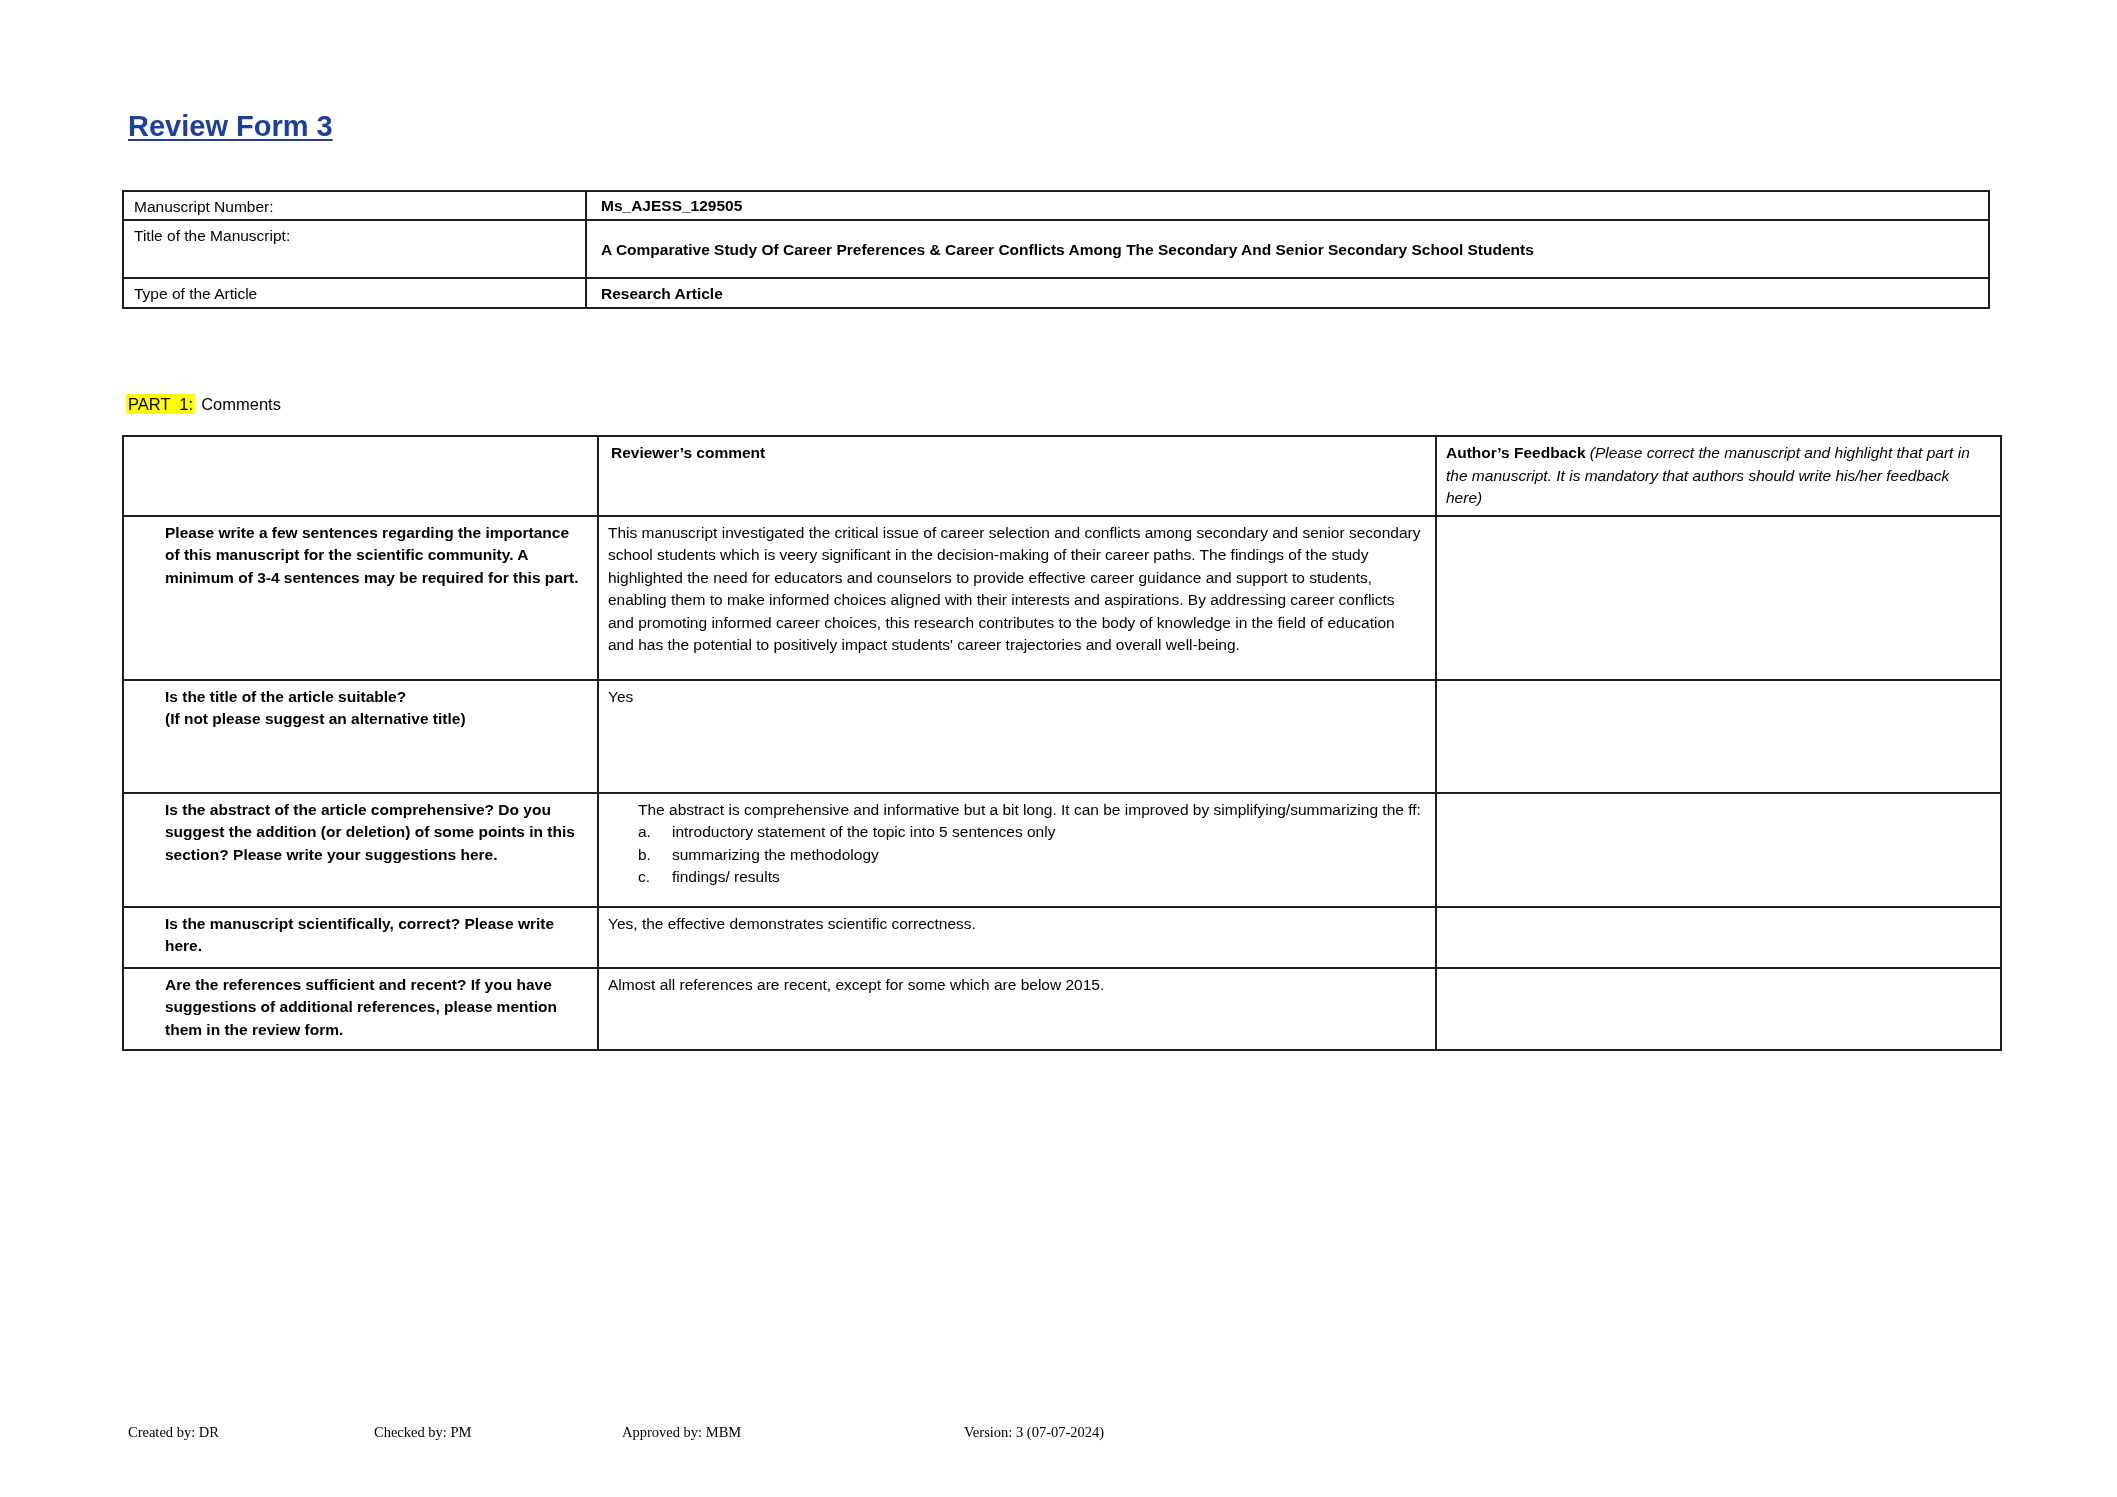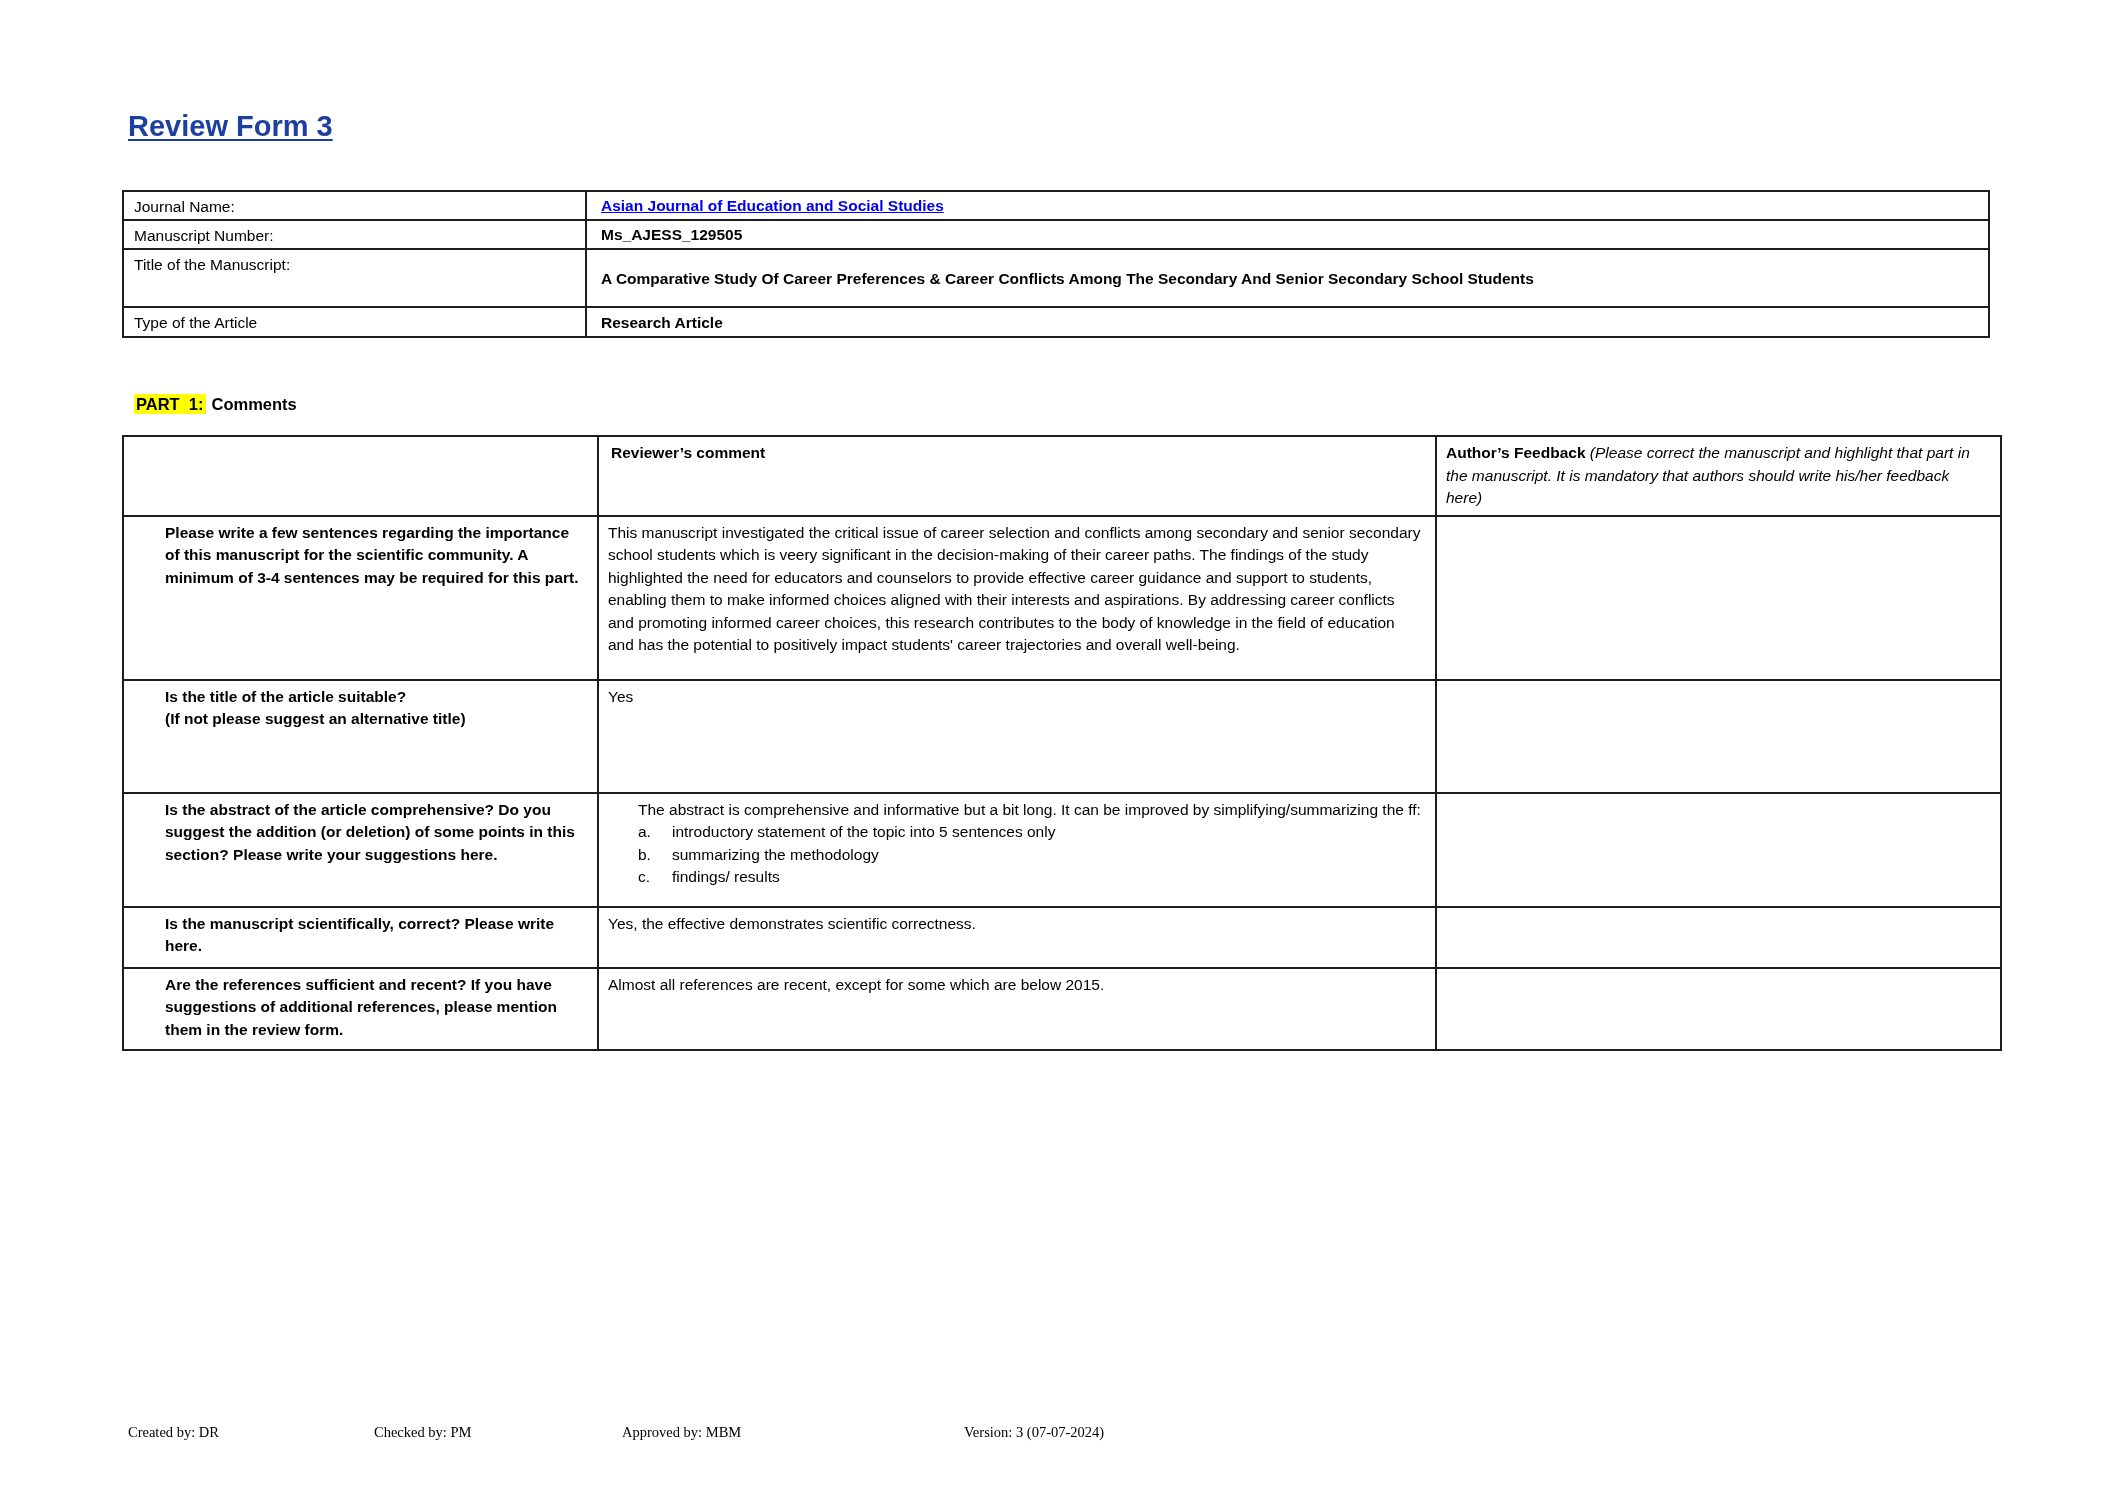--- a/index.html
+++ b/index.html
@@ -46,23 +46,22 @@
     font-weight: bold;
     text-decoration: underline;
     cursor: pointer;
   }
   
   .part1-heading {
     position: absolute;
     left: 126px;
     top: 393px;
     font-size: 16.5px;
-    font-weight: bold;
+    font-weight: normal;
     line-height: 23px;
-    margin-left: 8px;
   }
   .part1-badge {
     background: #ffff00;
     white-space: pre-wrap;
     padding: 1px 2px;
   }
   .part1-label { margin-left: 6px; }
   
   table.main-table {
     position: absolute;
@@ -117,26 +116,20 @@
 <div class="page">
 
   <div class="doc-title">Review Form 3</div>
 
   <table class="header-table">
     <colgroup>
         <col style="width:463px">
         <col>
       </colgroup>
     <tbody>
-        <tr style="height:28px">
-      <td class="meta-label">Journal Name:</td>
-      <td class="meta-value">
-        <span class="journal-link">Asian Journal of Education and Social Studies</span>
-      </td>
-    </tr>
     <tr style="height:27px">
       <td class="meta-label">Manuscript Number:</td>
       <td class="meta-value">Ms_AJESS_129505</td>
     </tr>
     <tr style="height:58px">
       <td class="meta-label">Title of the Manuscript:</td>
       <td class="meta-value">A Comparative Study Of Career Preferences &amp; Career Conflicts Among The Secondary And Senior Secondary School Students</td>
     </tr>
     <tr style="height:30px">
       <td class="meta-label">Type of the Article</td>

